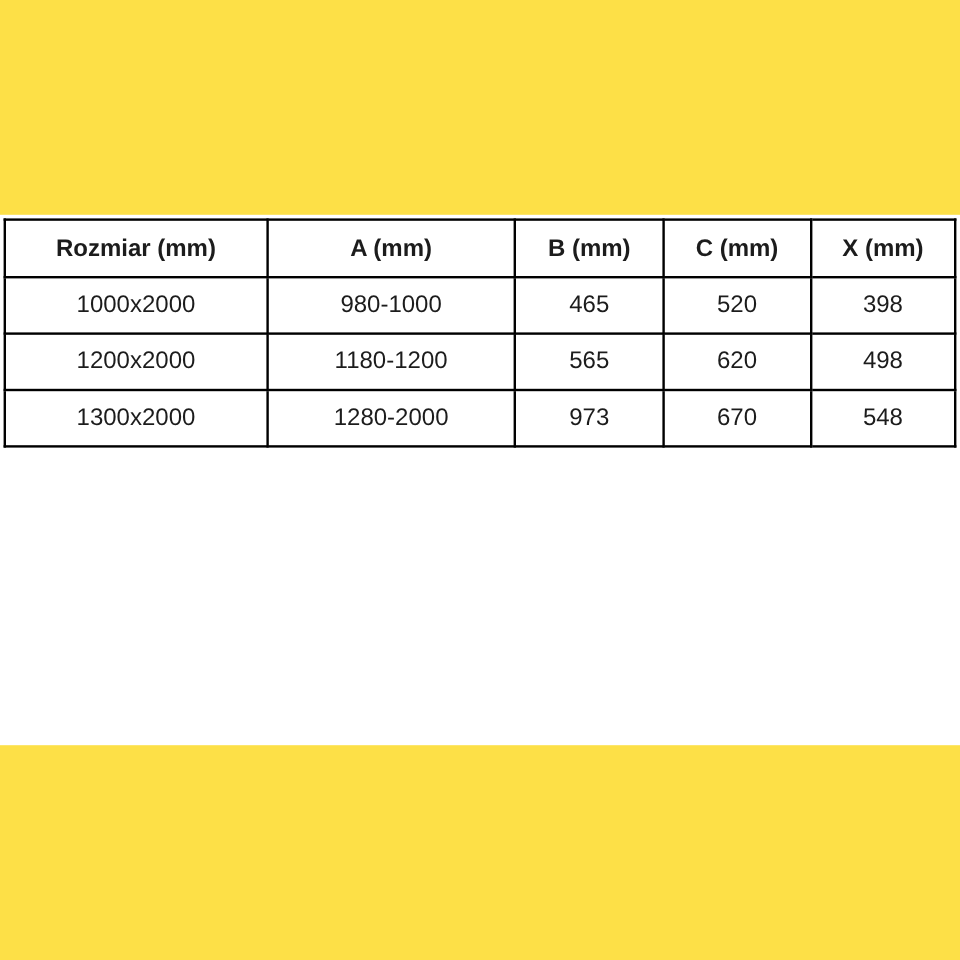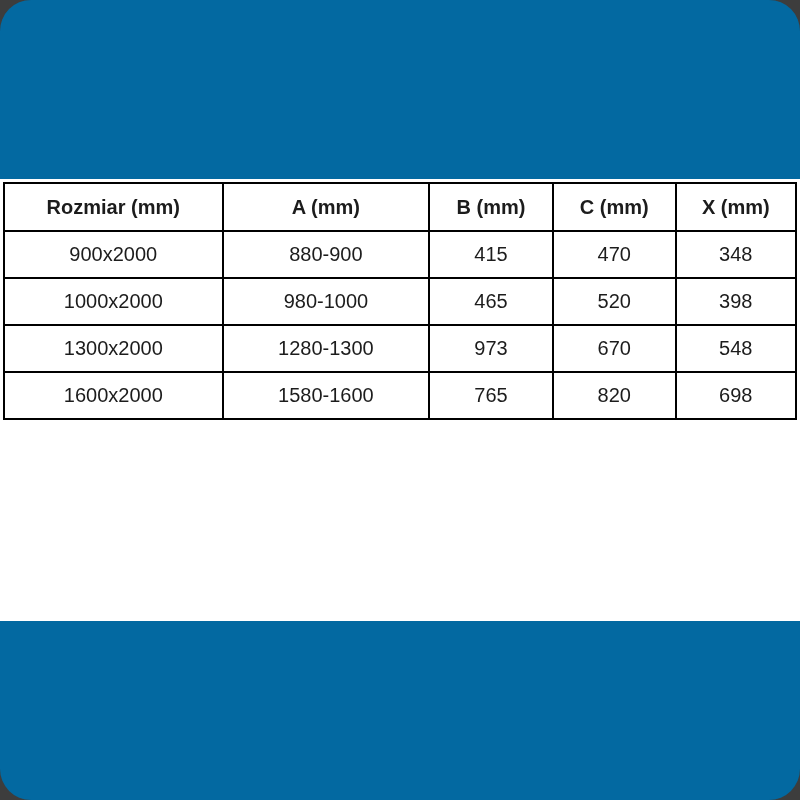--- a/index.html
+++ b/index.html
@@ -7,22 +7,21 @@
     width: 800px;
     height: 800px;
     background: #3d3d3d;
     font-family: "Liberation Sans", sans-serif;
     overflow: hidden;
   }
   .page {
     position: relative;
     width: 800px;
     height: 800px;
-    background: #0369a1;
-    border-radius: 31px;
+    background: #fde047;
   }
   .white-band {
     position: absolute;
     left: 0;
     top: 179px;
     width: 800px;
     height: 442px;
     background: #ffffff;
   }
   table.size-table {
@@ -76,42 +75,35 @@
       <tr>
         <th>Rozmiar (mm)</th>
         <th>A (mm)</th>
         <th>B (mm)</th>
         <th>C (mm)</th>
         <th>X (mm)</th>
       </tr>
     </thead>
     <tbody>
       <tr>
-        <td>900x2000</td>
-        <td>880-900</td>
-        <td>415</td>
-        <td>470</td>
-        <td>348</td>
-      </tr>
-      <tr>
         <td>1000x2000</td>
         <td>980-1000</td>
         <td>465</td>
         <td>520</td>
         <td>398</td>
       </tr>
       <tr>
+        <td>1200x2000</td>
+        <td>1180-1200</td>
+        <td>565</td>
+        <td>620</td>
+        <td>498</td>
+      </tr>
+      <tr>
         <td>1300x2000</td>
-        <td>1280-1300</td>
+        <td>1280-2000</td>
         <td>973</td>
         <td>670</td>
         <td>548</td>
-      </tr>
-      <tr>
-        <td>1600x2000</td>
-        <td>1580-1600</td>
-        <td>765</td>
-        <td>820</td>
-        <td>698</td>
       </tr>
     </tbody>
   </table>
 </div>
 
 </body></html>

